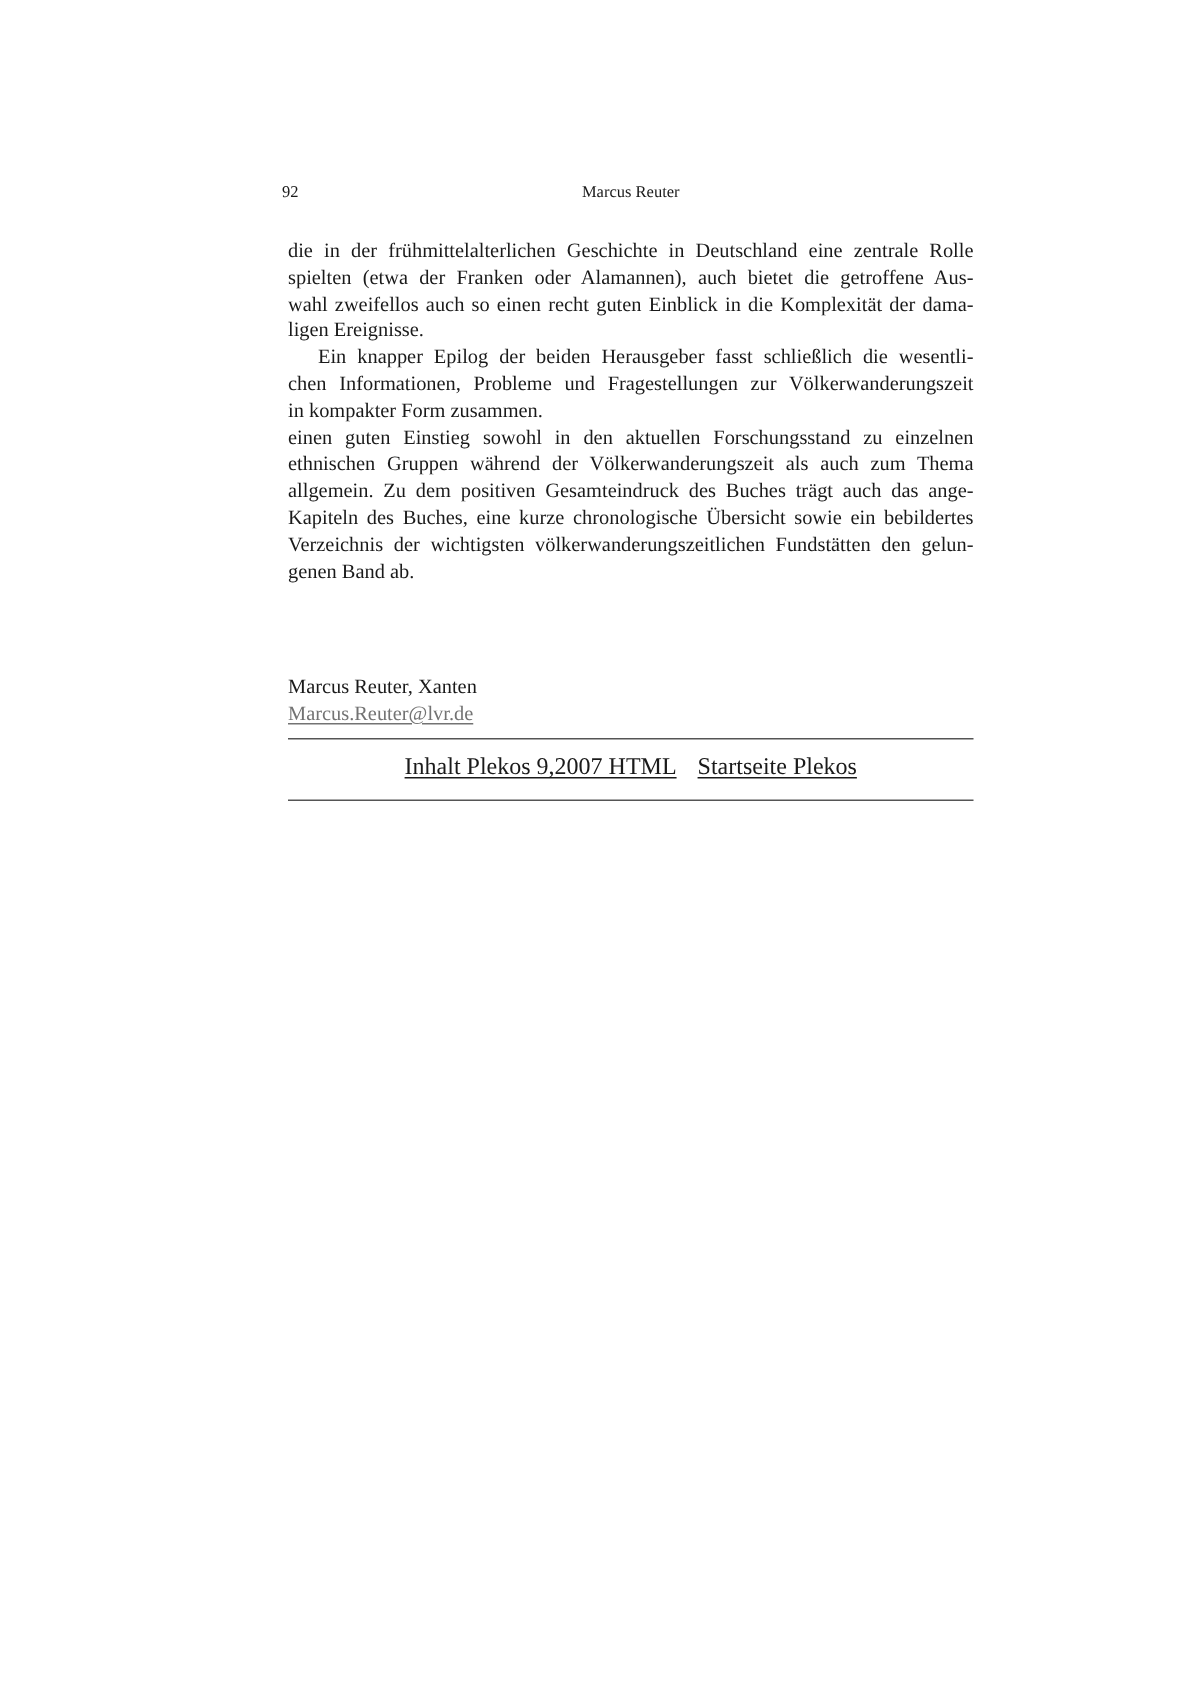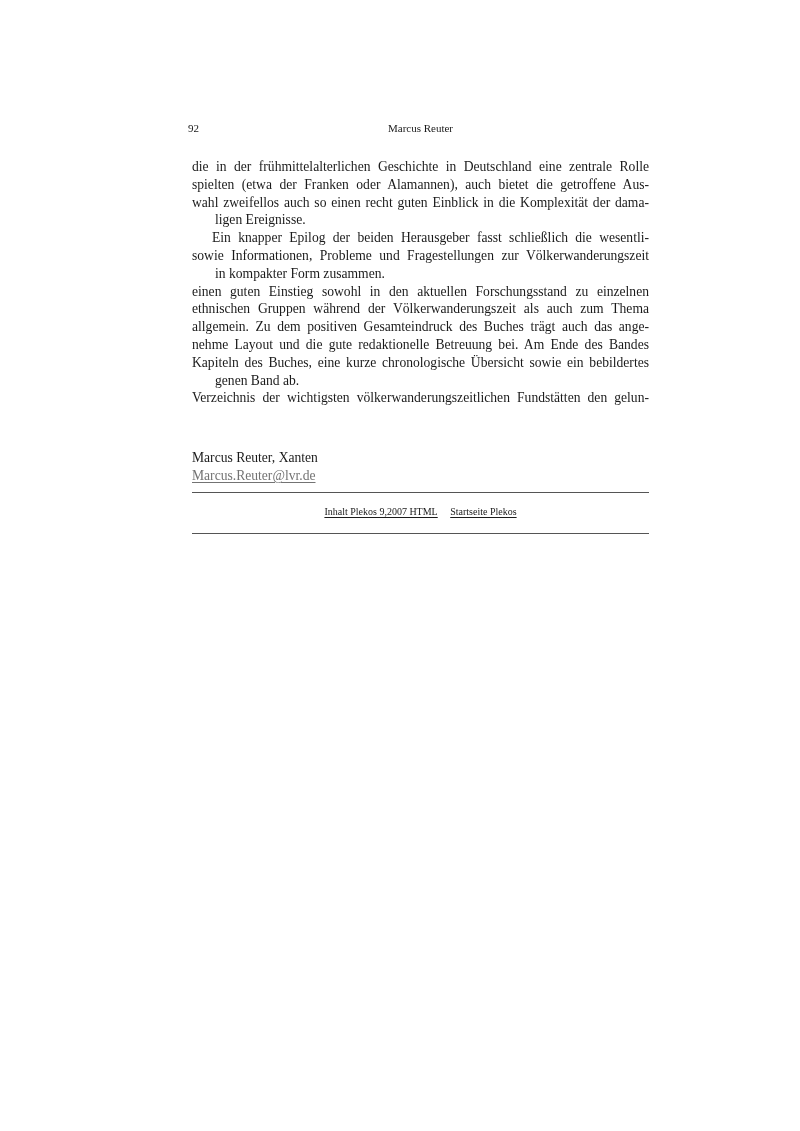--- a/index.html
+++ b/index.html
@@ -7,59 +7,58 @@
          font-family: "Liberation Serif", "DejaVu Serif", serif; color: #1a1a1a; }
   .page { position: absolute; left: 192px; top: 0; width: 457px; }
   .header { position: absolute; top: 120px; left: 0; width: 457px; height: 16px;
             font-size: 11px; line-height: 16px; }
   .header .pagenum { position: absolute; left: -4px; top: 0; }
   .header .running { position: absolute; left: 0; width: 100%; text-align: center; top: 0; }
   .body { position: absolute; top: 158px; left: 0; width: 457px;
           font-size: 13.6px; line-height: 17.8px; text-align: justify; hyphens: manual; }
   .body p { margin: 0; }
   .line { display: block; text-align: justify; text-align-last: justify; white-space: nowrap; }
-  .line.last { text-align-last: left; margin-left: 23px; }
+  .line.last { text-align-last: left; }
   .sig { position: absolute; top: 449px; left: 0; font-size: 13.6px; line-height: 17.8px; }
   .sig a { color: #737373; text-decoration: underline; text-underline-offset: 2px; }
   .rule { position: absolute; left: 0; width: 457px; height: 0; border-top: 1px solid #555; }
   .rule.r1 { top: 492px; }
   .rule.r2 { top: 533px; }
   .nav { position: absolute; top: 504px; left: 0; width: 457px; text-align: center;
-         font-size: 10px; line-height: 16px; }
+         font-size: 16px; line-height: 16px; }
   .nav a { color: #1a1a1a; text-decoration: underline; text-underline-offset: 2px; margin: 0 5px; }
 </style>
 </head>
 <body>
 
 <div class="page">
   <div class="header">
     <span class="pagenum">92</span>
     <span class="running">Marcus Reuter</span>
   </div>
 
   <div class="body">
     <p>
       <span class="line">die in der frühmittelalterlichen Geschichte in Deutschland eine zentrale Rolle</span>
       <span class="line">spielten (etwa der Franken oder Alamannen), auch bietet die getroffene Aus-</span>
       <span class="line">wahl zweifellos auch so einen recht guten Einblick in die Komplexität der dama-</span>
       <span class="line last">ligen Ereignisse.</span>
     </p>
     <p>
       <span class="line" style="padding-left:20px">Ein knapper Epilog der beiden Herausgeber fasst schließlich die wesentli-</span>
-      <span class="line">sowie Informationen, Probleme und Fragestellungen zur Völkerwanderungszeit</span>
+      <span class="line">chen Informationen, Probleme und Fragestellungen zur Völkerwanderungszeit</span>
       <span class="line last">in kompakter Form zusammen.</span>
     </p>
     <p>
       <span class="line">einen guten Einstieg sowohl in den aktuellen Forschungsstand zu einzelnen</span>
       <span class="line">ethnischen Gruppen während der Völkerwanderungszeit als auch zum Thema</span>
       <span class="line">allgemein. Zu dem positiven Gesamteindruck des Buches trägt auch das ange-</span>
-      <span class="line">nehme Layout und die gute redaktionelle Betreuung bei. Am Ende des Bandes</span>
       <span class="line">Kapiteln des Buches, eine kurze chronologische Übersicht sowie ein bebildertes</span>
+      <span class="line">Verzeichnis der wichtigsten völkerwanderungszeitlichen Fundstätten den gelun-</span>
       <span class="line last">genen Band ab.</span>
-      <span class="line">Verzeichnis der wichtigsten völkerwanderungszeitlichen Fundstätten den gelun-</span>
     </p>
   </div>
 
   <div class="sig">
     <div>Marcus Reuter, Xanten</div>
     <div><a>Marcus.Reuter@lvr.de</a></div>
   </div>
 
   <div class="rule r1"></div>
   <div class="nav">

